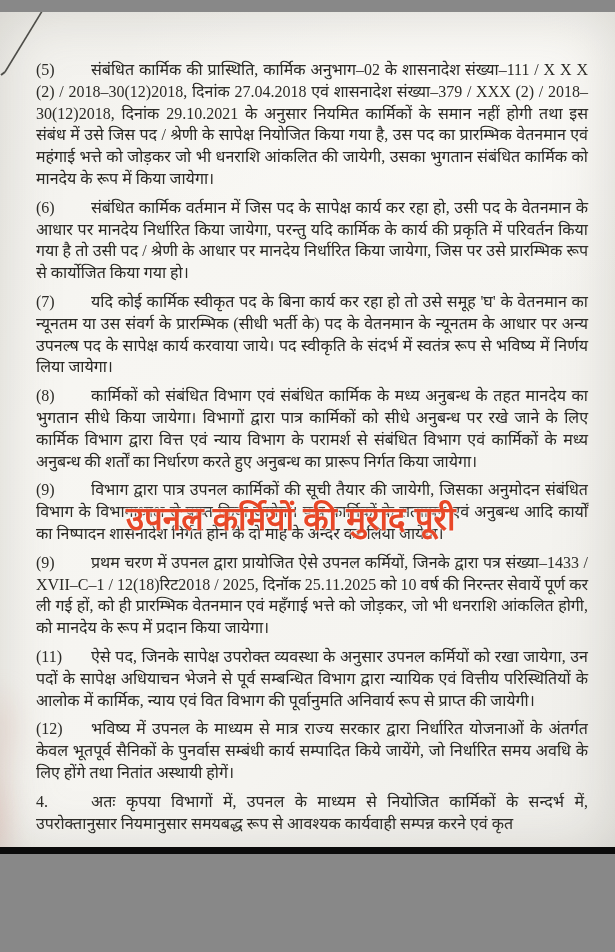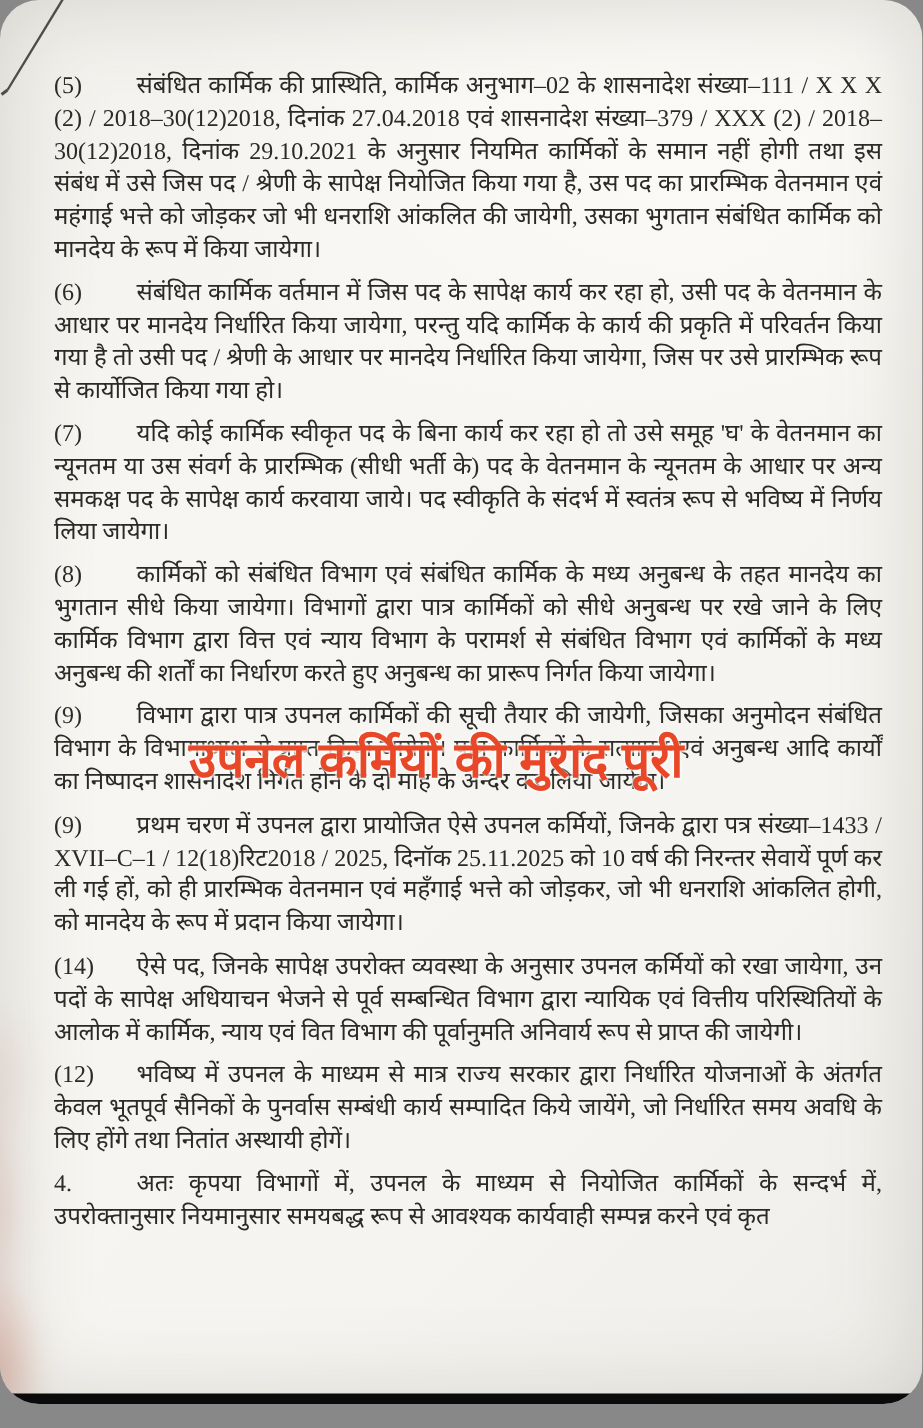--- a/index.html
+++ b/index.html
@@ -1,27 +1,26 @@
 <!DOCTYPE html>
 <html><head>
 <meta charset="utf-8">
 <style>
   * { margin: 0; padding: 0; box-sizing: border-box; }
   html, body { background: #888; }
   .page {
     position: relative;
     width: 615px;
-    height: 936px;
-    margin: 0 auto;
+    height: 842px;
+    margin: 12px auto;
     background:
       radial-gradient(ellipse 500px 300px at 75% 10%, #fbfaf7 0%, rgba(251,250,247,0) 70%),
       linear-gradient(135deg, #f2f1ed 0%, #f7f6f2 30%, #f5f4f0 70%, #eeede9 100%);
     overflow: hidden;
     font-family: "Liberation Serif", "DejaVu Serif", serif;
-    border-radius: 26px;
   }
   
   .vignette {
     position: absolute; inset: 0; pointer-events: none;
     box-shadow: inset 0 0 60px rgba(120,115,105,0.25);
   }
   .doc {
     position: absolute;
     left: 36px; right: 27px; top: 47px;
     color: #2b2a26;
@@ -83,37 +82,37 @@
 
     <p class="para">
       <span class="pnum">(5)</span><span>संबंधित कार्मिक की प्रास्थिति, कार्मिक अनुभाग–02 के शासनादेश संख्या–111 / X X X (2) / 2018–30(12)2018, दिनांक 27.04.2018 एवं शासनादेश संख्या–379 / XXX (2) / 2018–30(12)2018, दिनांक 29.10.2021 के अनुसार नियमित कार्मिकों के समान नहीं होगी तथा इस संबंध में उसे जिस पद / श्रेणी के सापेक्ष नियोजित किया गया है, उस पद का प्रारम्भिक वेतनमान एवं महंगाई भत्ते को जोड़कर जो भी धनराशि आंकलित की जायेगी, उसका भुगतान संबंधित कार्मिक को मानदेय के रूप में किया जायेगा।</span>
     </p>
 
     <p class="para">
       <span class="pnum">(6)</span><span>संबंधित कार्मिक वर्तमान में जिस पद के सापेक्ष कार्य कर रहा हो, उसी पद के वेतनमान के आधार पर मानदेय निर्धारित किया जायेगा, परन्तु यदि कार्मिक के कार्य की प्रकृति में परिवर्तन किया गया है तो उसी पद / श्रेणी के आधार पर मानदेय निर्धारित किया जायेगा, जिस पर उसे प्रारम्भिक रूप से कार्योजित किया गया हो।</span>
     </p>
 
     <p class="para">
-      <span class="pnum">(7)</span><span>यदि कोई कार्मिक स्वीकृत पद के बिना कार्य कर रहा हो तो उसे समूह 'घ' के वेतनमान का न्यूनतम या उस संवर्ग के प्रारम्भिक (सीधी भर्ती के) पद के वेतनमान के न्यूनतम के आधार पर अन्य समकक्ष पद के सापेक्ष कार्य करवाया जाये। पद स्वीकृति के संदर्भ में स्वतंत्र रूप से भविष्य में निर्णय लिया जायेगा।</span>
+      <span class="pnum">(7)</span><span>यदि कोई कार्मिक स्वीकृत पद के बिना कार्य कर रहा हो तो उसे समूह 'घ' के वेतनमान का न्यूनतम या उस संवर्ग के प्रारम्भिक (सीधी भर्ती के) पद के वेतनमान के न्यूनतम के आधार पर अन्य उपनल्ष पद के सापेक्ष कार्य करवाया जाये। पद स्वीकृति के संदर्भ में स्वतंत्र रूप से भविष्य में निर्णय लिया जायेगा।</span>
     </p>
 
     <p class="para">
       <span class="pnum">(8)</span><span>कार्मिकों को संबंधित विभाग एवं संबंधित कार्मिक के मध्य अनुबन्ध के तहत मानदेय का भुगतान सीधे किया जायेगा। विभागों द्वारा पात्र कार्मिकों को सीधे अनुबन्ध पर रखे जाने के लिए कार्मिक विभाग द्वारा वित्त एवं न्याय विभाग के परामर्श से संबंधित विभाग एवं कार्मिकों के मध्य अनुबन्ध की शर्तों का निर्धारण करते हुए अनुबन्ध का प्रारूप निर्गत किया जायेगा।</span>
     </p>
 
     <p class="para">
       <span class="pnum">(9)</span><span>विभाग द्वारा पात्र उपनल कार्मिकों की सूची तैयार की जायेगी, जिसका अनुमोदन संबंधित विभाग के विभागाध्यक्ष से प्राप्त किया जायेगा। पात्र कार्मिकों के सत्यापन एवं अनुबन्ध आदि कार्यों का निष्पादन शासनादेश निर्गत होने के दो माह के अन्दर कर लिया जायेगा।</span>
     </p>
 
     <p class="para">
       <span class="pnum">(9)</span><span>प्रथम चरण में उपनल द्वारा प्रायोजित ऐसे उपनल कर्मियों, जिनके द्वारा पत्र संख्या–1433 / XVII–C–1 / 12(18)रिट2018 / 2025, दिनॉक 25.11.2025 को 10 वर्ष की निरन्तर सेवायें पूर्ण कर ली गई हों, को ही प्रारम्भिक वेतनमान एवं महँगाई भत्ते को जोड़कर, जो भी धनराशि आंकलित होगी, को मानदेय के रूप में प्रदान किया जायेगा।</span>
     </p>
 
     <p class="para">
-      <span class="pnum">(14)</span><span>ऐसे पद, जिनके सापेक्ष उपरोक्त व्यवस्था के अनुसार उपनल कर्मियों को रखा जायेगा, उन पदों के सापेक्ष अधियाचन भेजने से पूर्व सम्बन्धित विभाग द्वारा न्यायिक एवं वित्तीय परिस्थितियों के आलोक में कार्मिक, न्याय एवं वित विभाग की पूर्वानुमति अनिवार्य रूप से प्राप्त की जायेगी।</span>
+      <span class="pnum">(11)</span><span>ऐसे पद, जिनके सापेक्ष उपरोक्त व्यवस्था के अनुसार उपनल कर्मियों को रखा जायेगा, उन पदों के सापेक्ष अधियाचन भेजने से पूर्व सम्बन्धित विभाग द्वारा न्यायिक एवं वित्तीय परिस्थितियों के आलोक में कार्मिक, न्याय एवं वित विभाग की पूर्वानुमति अनिवार्य रूप से प्राप्त की जायेगी।</span>
     </p>
 
     <p class="para">
       <span class="pnum">(12)</span><span>भविष्य में उपनल के माध्यम से मात्र राज्य सरकार द्वारा निर्धारित योजनाओं के अंतर्गत केवल भूतपूर्व सैनिकों के पुनर्वास सम्बंधी कार्य सम्पादित किये जायेंगे, जो निर्धारित समय अवधि के लिए होंगे तथा नितांत अस्थायी होगें।</span>
     </p>
 
     <p class="para">
       <span class="pnum">4.</span><span>अतः कृपया विभागों में, उपनल के माध्यम से नियोजित कार्मिकों के सन्दर्भ में, उपरोक्तानुसार नियमानुसार समयबद्ध रूप से आवश्यक कार्यवाही सम्पन्न करने एवं कृत</span>
     </p>
 

